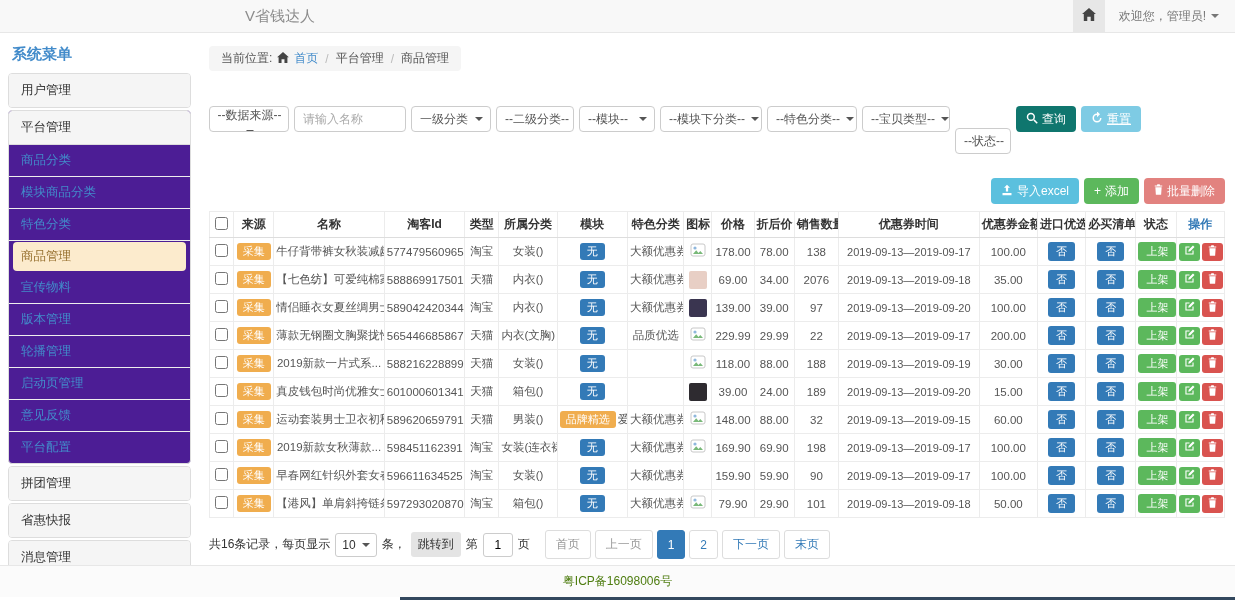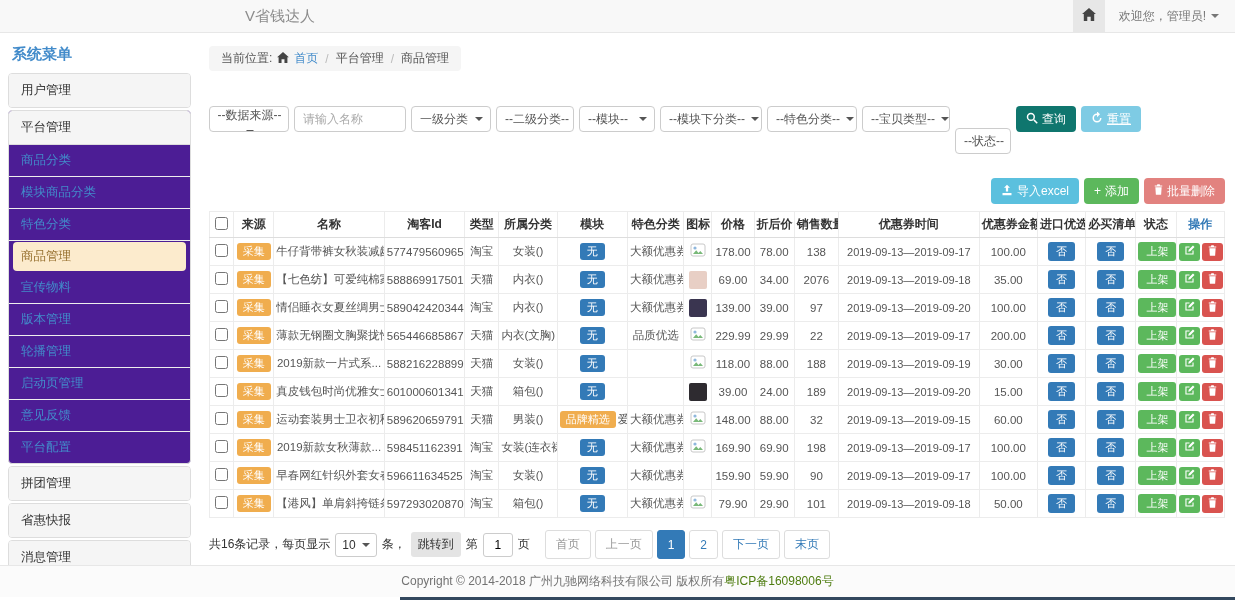--- a/index.html
+++ b/index.html
@@ -586,16 +586,15 @@
           <button class="pbtn">2</button>
           <button class="pbtn">下一页</button>
           <button class="pbtn">末页</button>
         </div>
     </div>
 
   </div>
 </div>
 
 <div class="footer">
-  <span>Copyright © 2014-2018 广州九驰网络科技有限公司 版权所有</span>
     <span class="icp">粤ICP备16098006号</span>
 </div>
 <div class="bottom-strip"></div>
 
 </body></html>

